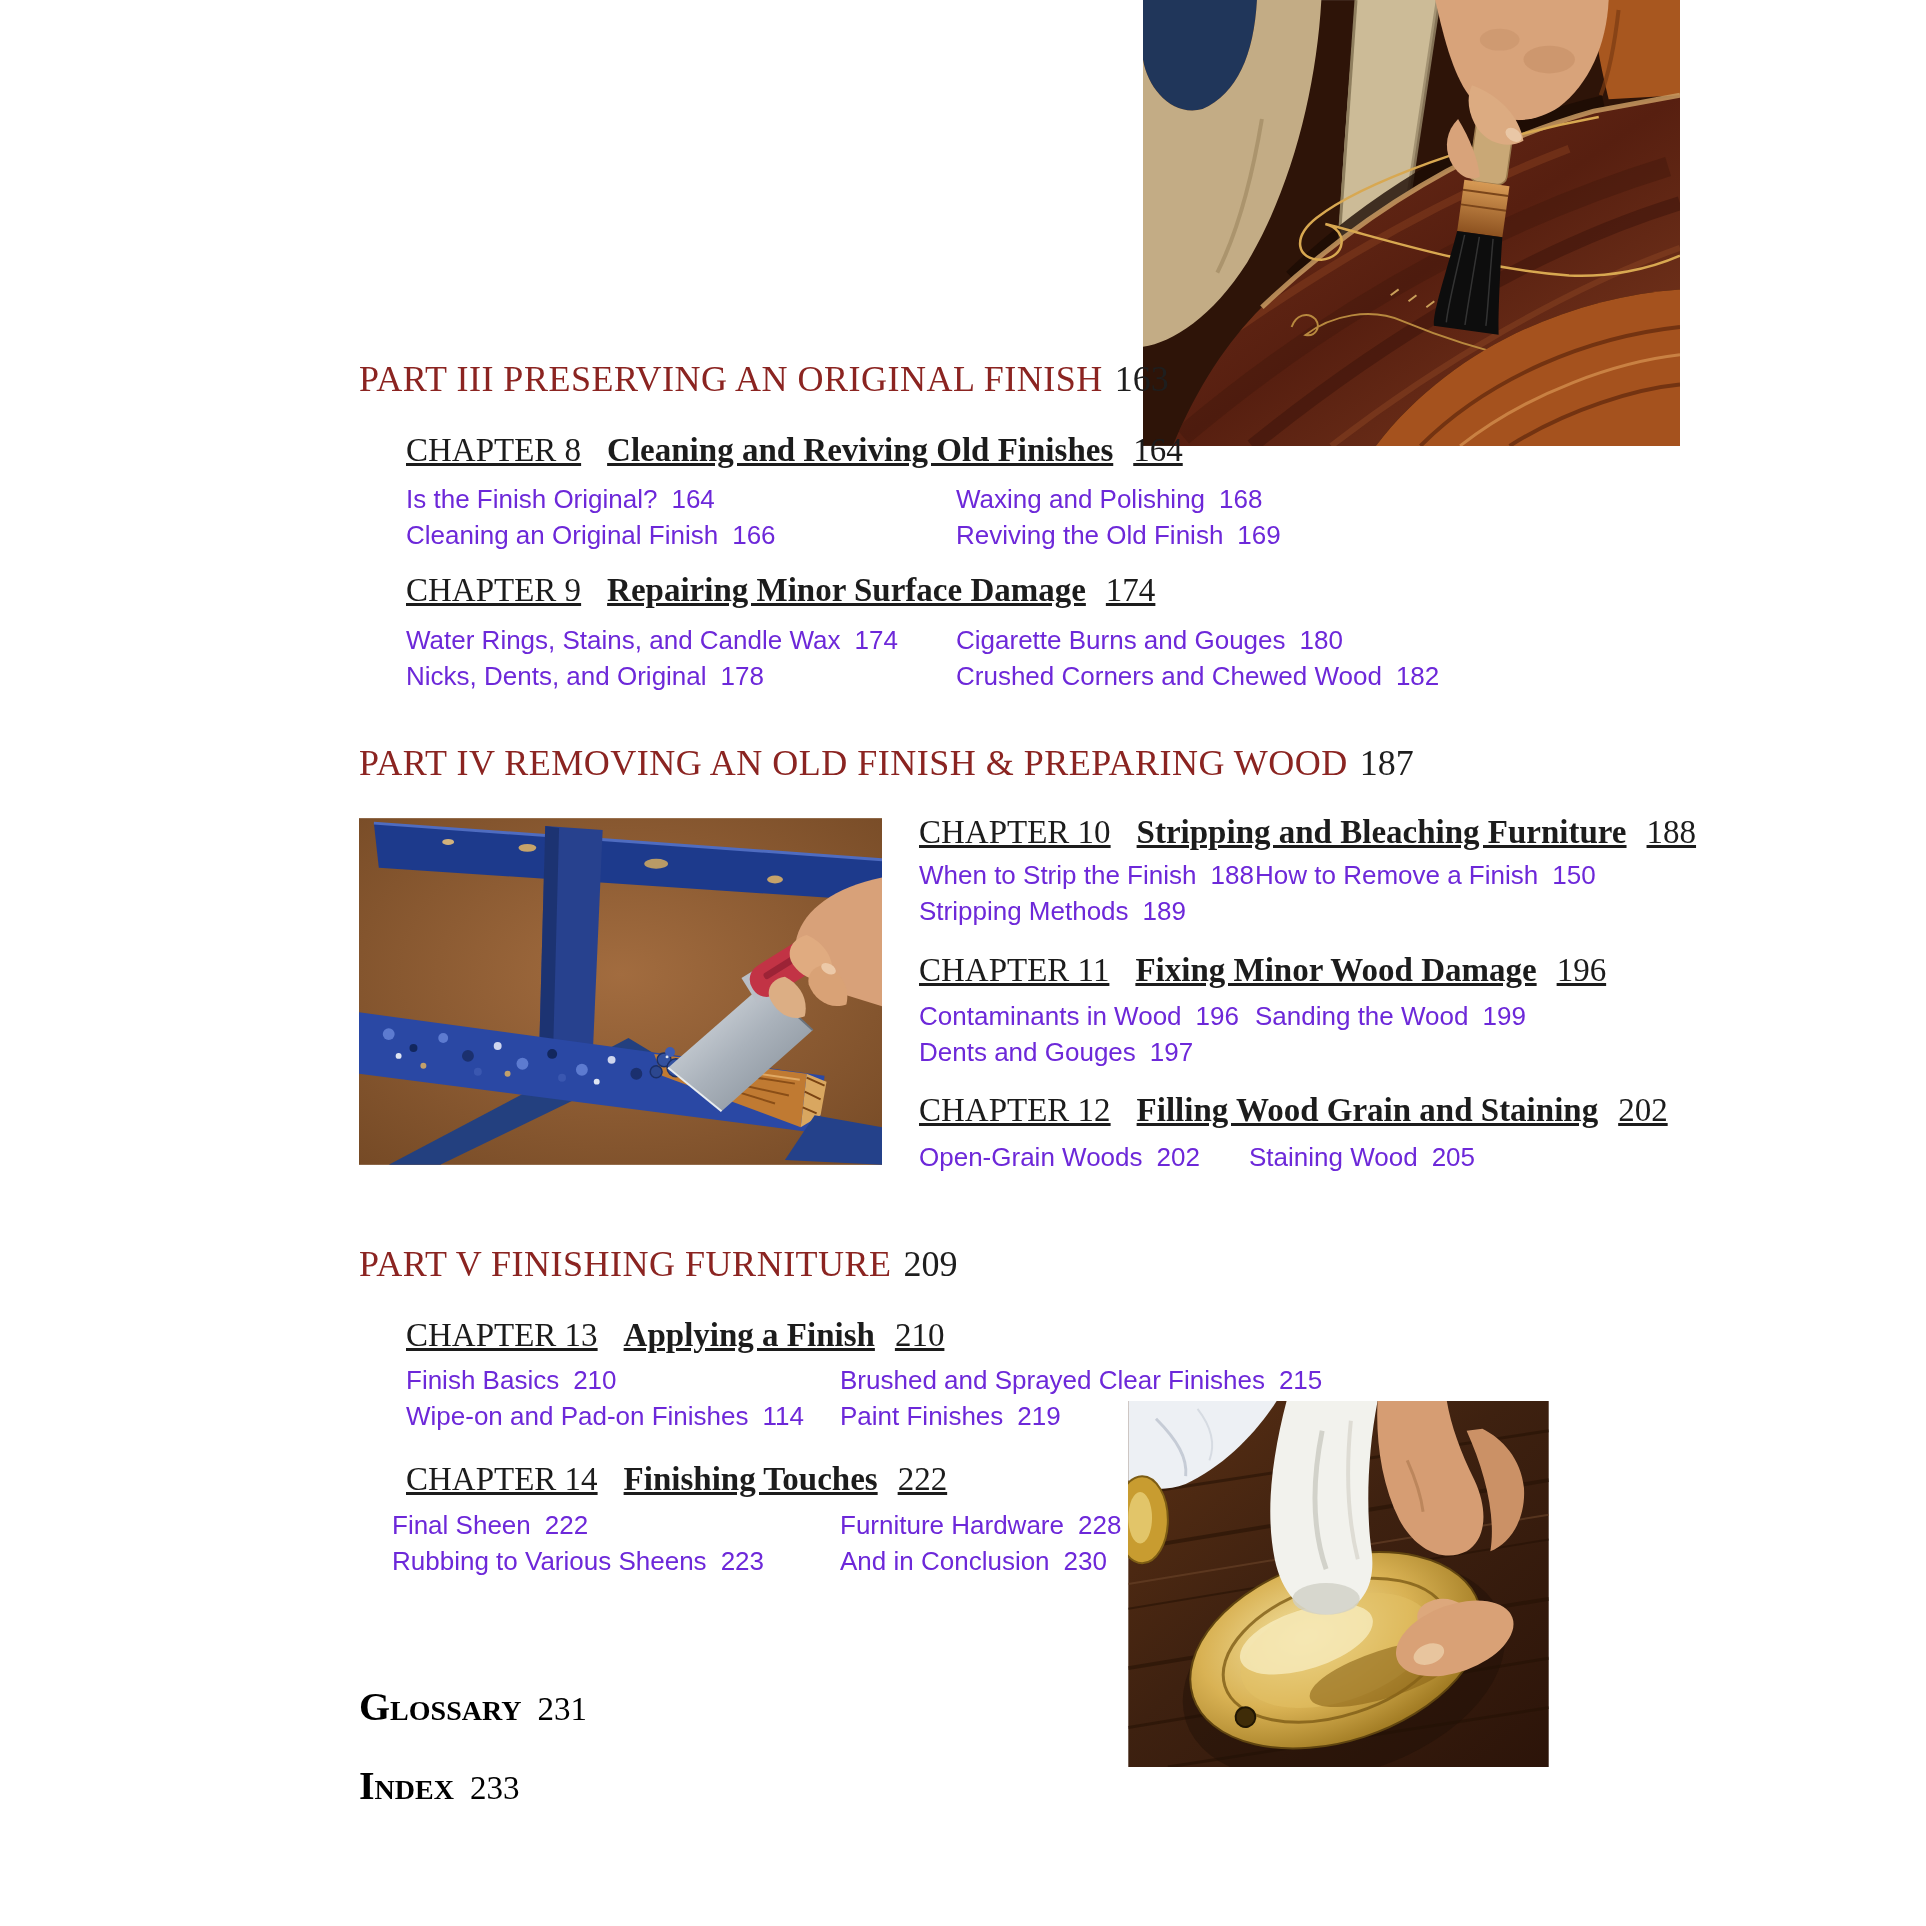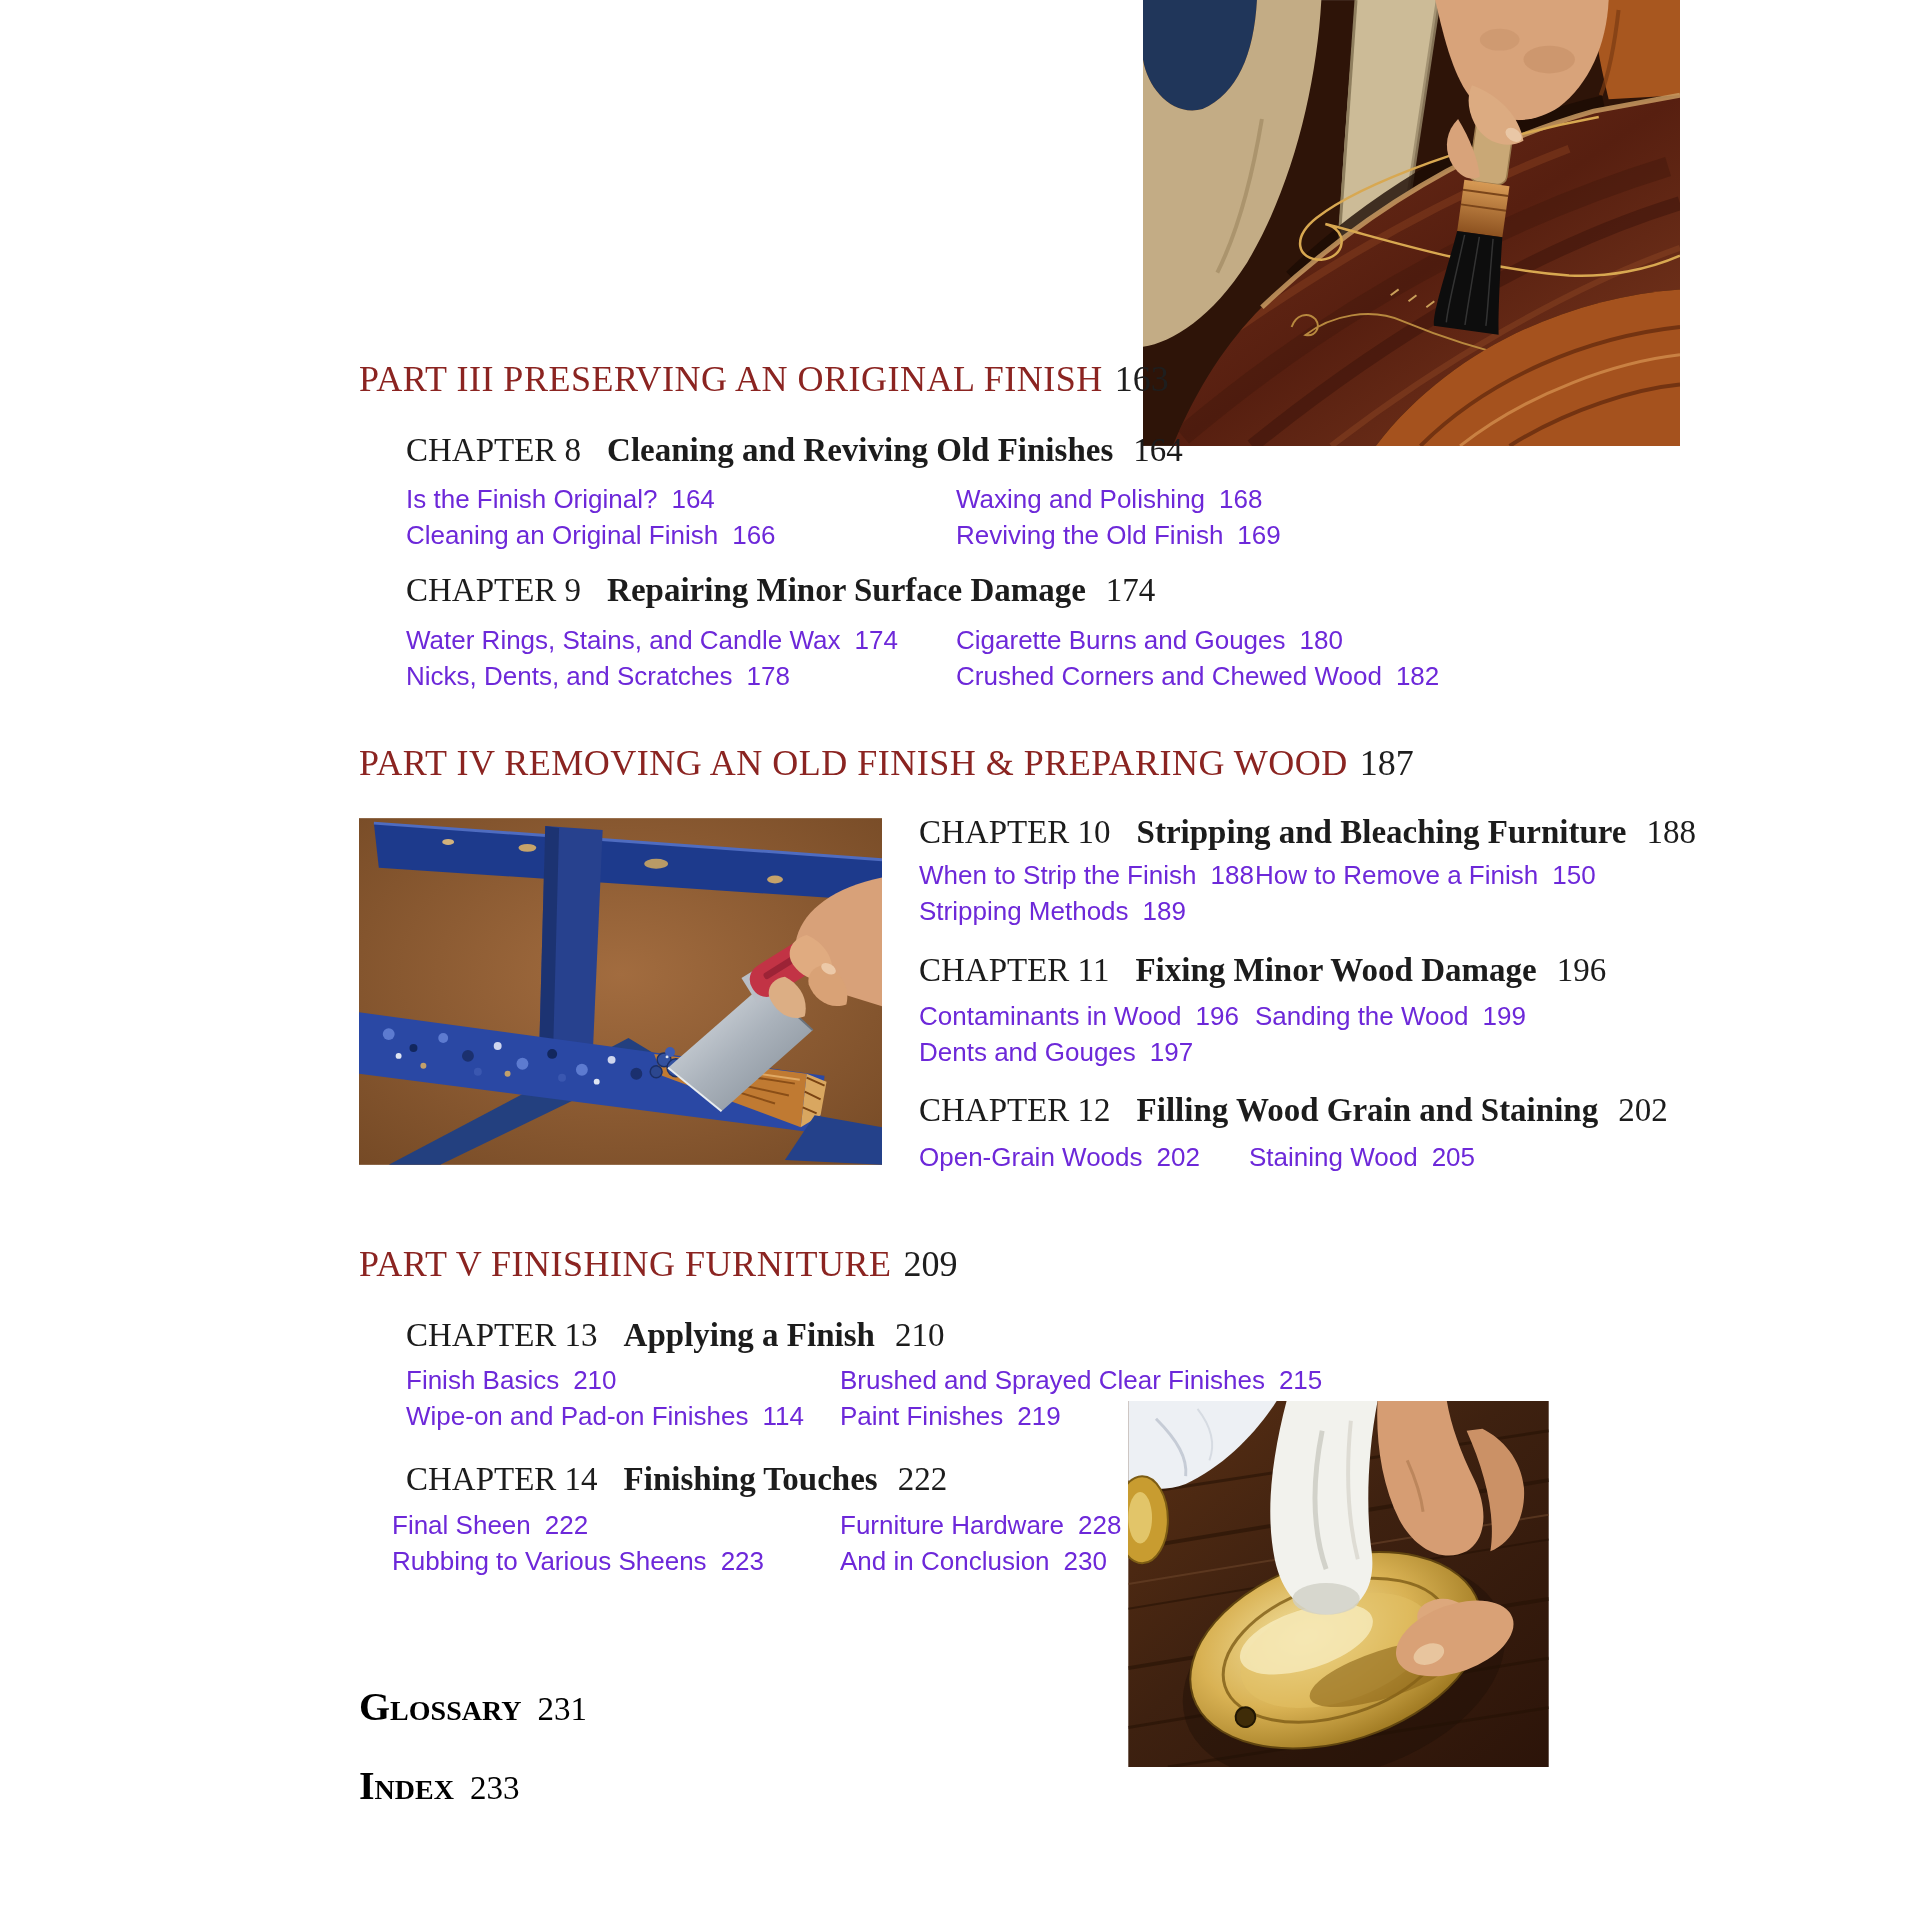--- a/index.html
+++ b/index.html
@@ -1,21 +1,21 @@
 <!DOCTYPE html>
 <html><head>
 <meta charset="utf-8">
 <style>
   html,body{margin:0;padding:0;background:#ffffff;}
   .page{position:relative;width:1927px;height:1927px;background:#ffffff;overflow:hidden;
         font-family:"Liberation Serif",serif;border-radius:31px;}
   .part-heading{position:absolute;font-size:36px;line-height:1.1;color:#8b2421;
         letter-spacing:0.5px;white-space:nowrap;}
   .part-heading .pg{color:#1e1e1e;margin-left:12px;letter-spacing:0;}
-  .chapter-heading{position:absolute;font-size:33px;line-height:1.1;color:#1c1c1c;white-space:nowrap;}
+  .chapter-heading{position:absolute;font-size:33px;line-height:1.1;color:#1c1c1c;white-space:nowrap;text-decoration:underline;}
   .chapter-heading .num{font-weight:normal;}
   .chapter-heading .title{font-weight:bold;margin-left:26px;}
   .chapter-heading .pg{margin-left:20px;}
   .entries{position:absolute;font-family:"Liberation Sans",sans-serif;font-size:26px;
         color:#6d28d9;}
   .entry{height:36px;line-height:36px;white-space:nowrap;}
   .entry .pg{margin-left:14px;}
   .backmatter{position:absolute;font-size:40px;font-weight:bold;font-variant:small-caps;
         color:#000000;white-space:nowrap;}
   .backmatter .pg{font-variant:normal;font-weight:normal;font-size:33px;margin-left:16px;}
@@ -104,21 +104,21 @@
   <div class="entries" style="left:956px;top:481px">
     <div class="entry"><span>Waxing and Polishing</span><span class="pg">168</span></div>
     <div class="entry"><span>Reviving the Old Finish</span><span class="pg">169</span></div>
   </div>
 
   <div class="chapter-heading" style="left:406px;top:572px">
     <span class="num">CHAPTER 9</span><span class="title">Repairing Minor Surface Damage</span><span class="pg">174</span>
   </div>
   <div class="entries" style="left:406px;top:622px">
     <div class="entry"><span>Water Rings, Stains, and Candle Wax</span><span class="pg">174</span></div>
-    <div class="entry"><span>Nicks, Dents, and Scratches</span><span class="pg">178</span></div>
+    <div class="entry"><span>Nicks, Dents, and Original</span><span class="pg">178</span></div>
   </div>
   <div class="entries" style="left:956px;top:622px">
     <div class="entry"><span>Cigarette Burns and Gouges</span><span class="pg">180</span></div>
     <div class="entry"><span>Crushed Corners and Chewed Wood</span><span class="pg">182</span></div>
   </div>
 
   <div class="part-heading" style="left:359px;top:744px">
     <span>PART IV REMOVING AN OLD FINISH &amp; PREPARING WOOD</span><span class="pg">187</span>
   </div>
 

